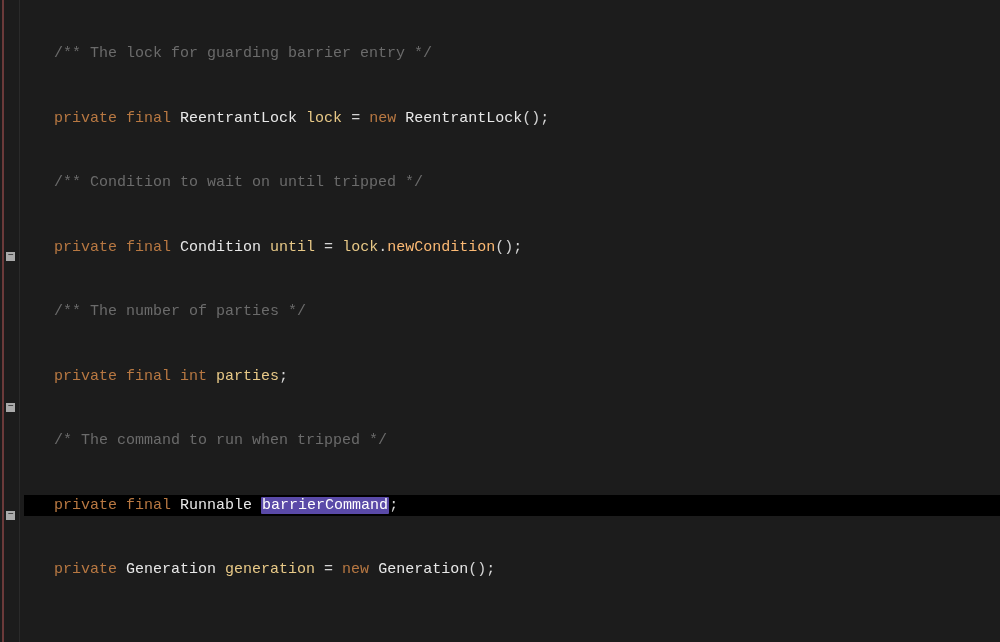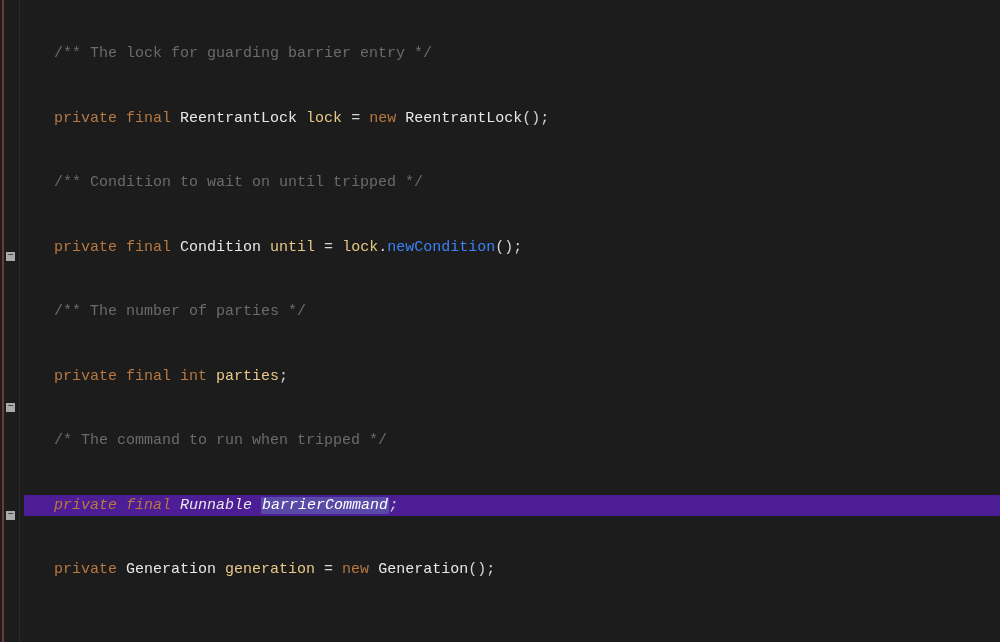--- a/index.html
+++ b/index.html
@@ -49,28 +49,27 @@
     padding-left: 4px;
     color: #d4d4d4;
     white-space: pre;
     position: relative;
   }
   .line {
     height: 21.5px;
     padding-left: 30px;
   }
   .line.highlight {
-    background: #4c1d95;
-    font-style: italic;
+    background: #000000;
   }
   .cmt { color: #6b6b6b; text-align: right; }
   .kw  { color: #b87842; margin-top: 24px; }
   .typ { color: #e8e8e8; text-align: right; }
   .id  { color: #e8c987; }
-  .fn  { color: #3b82f6; text-align: right; }
+  .fn  { color: #fdba74; text-align: right; }
   .sel {
     background: #5a4aa8;
     color: #ffffff;
     padding: 0 1px;
     border-radius: 1px;
   }
 </style>
 </head>
 <body>
 

